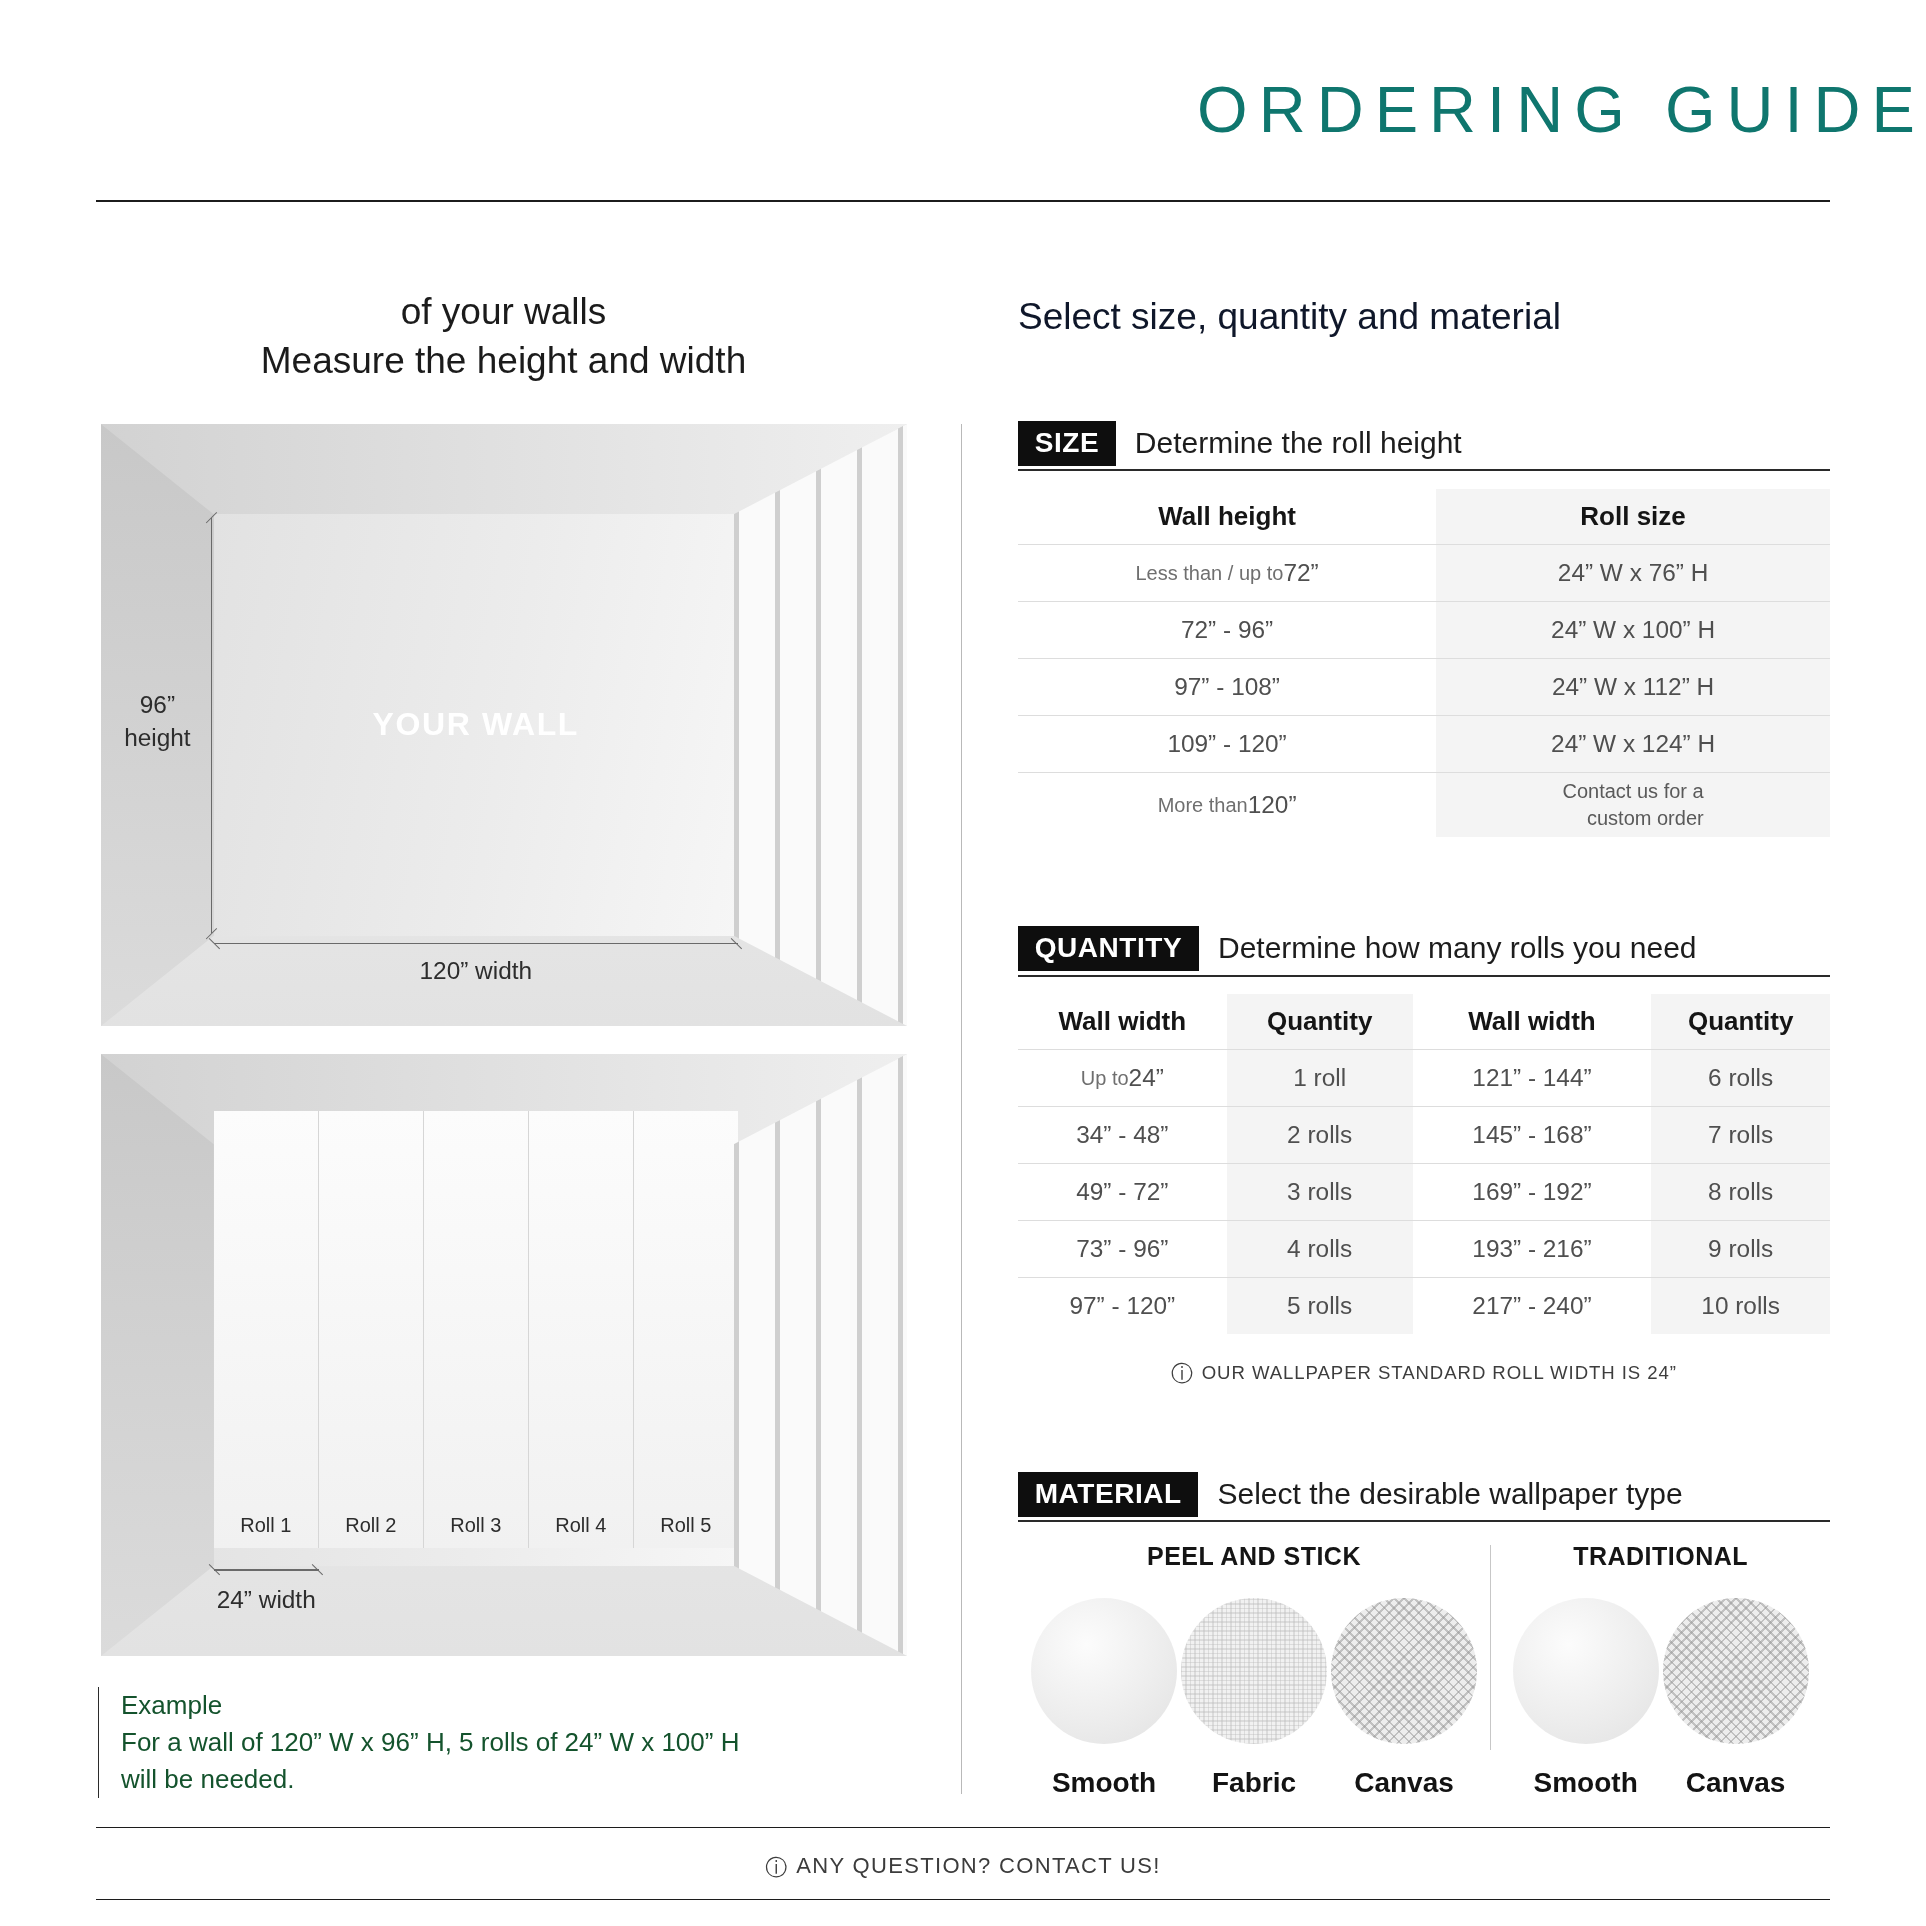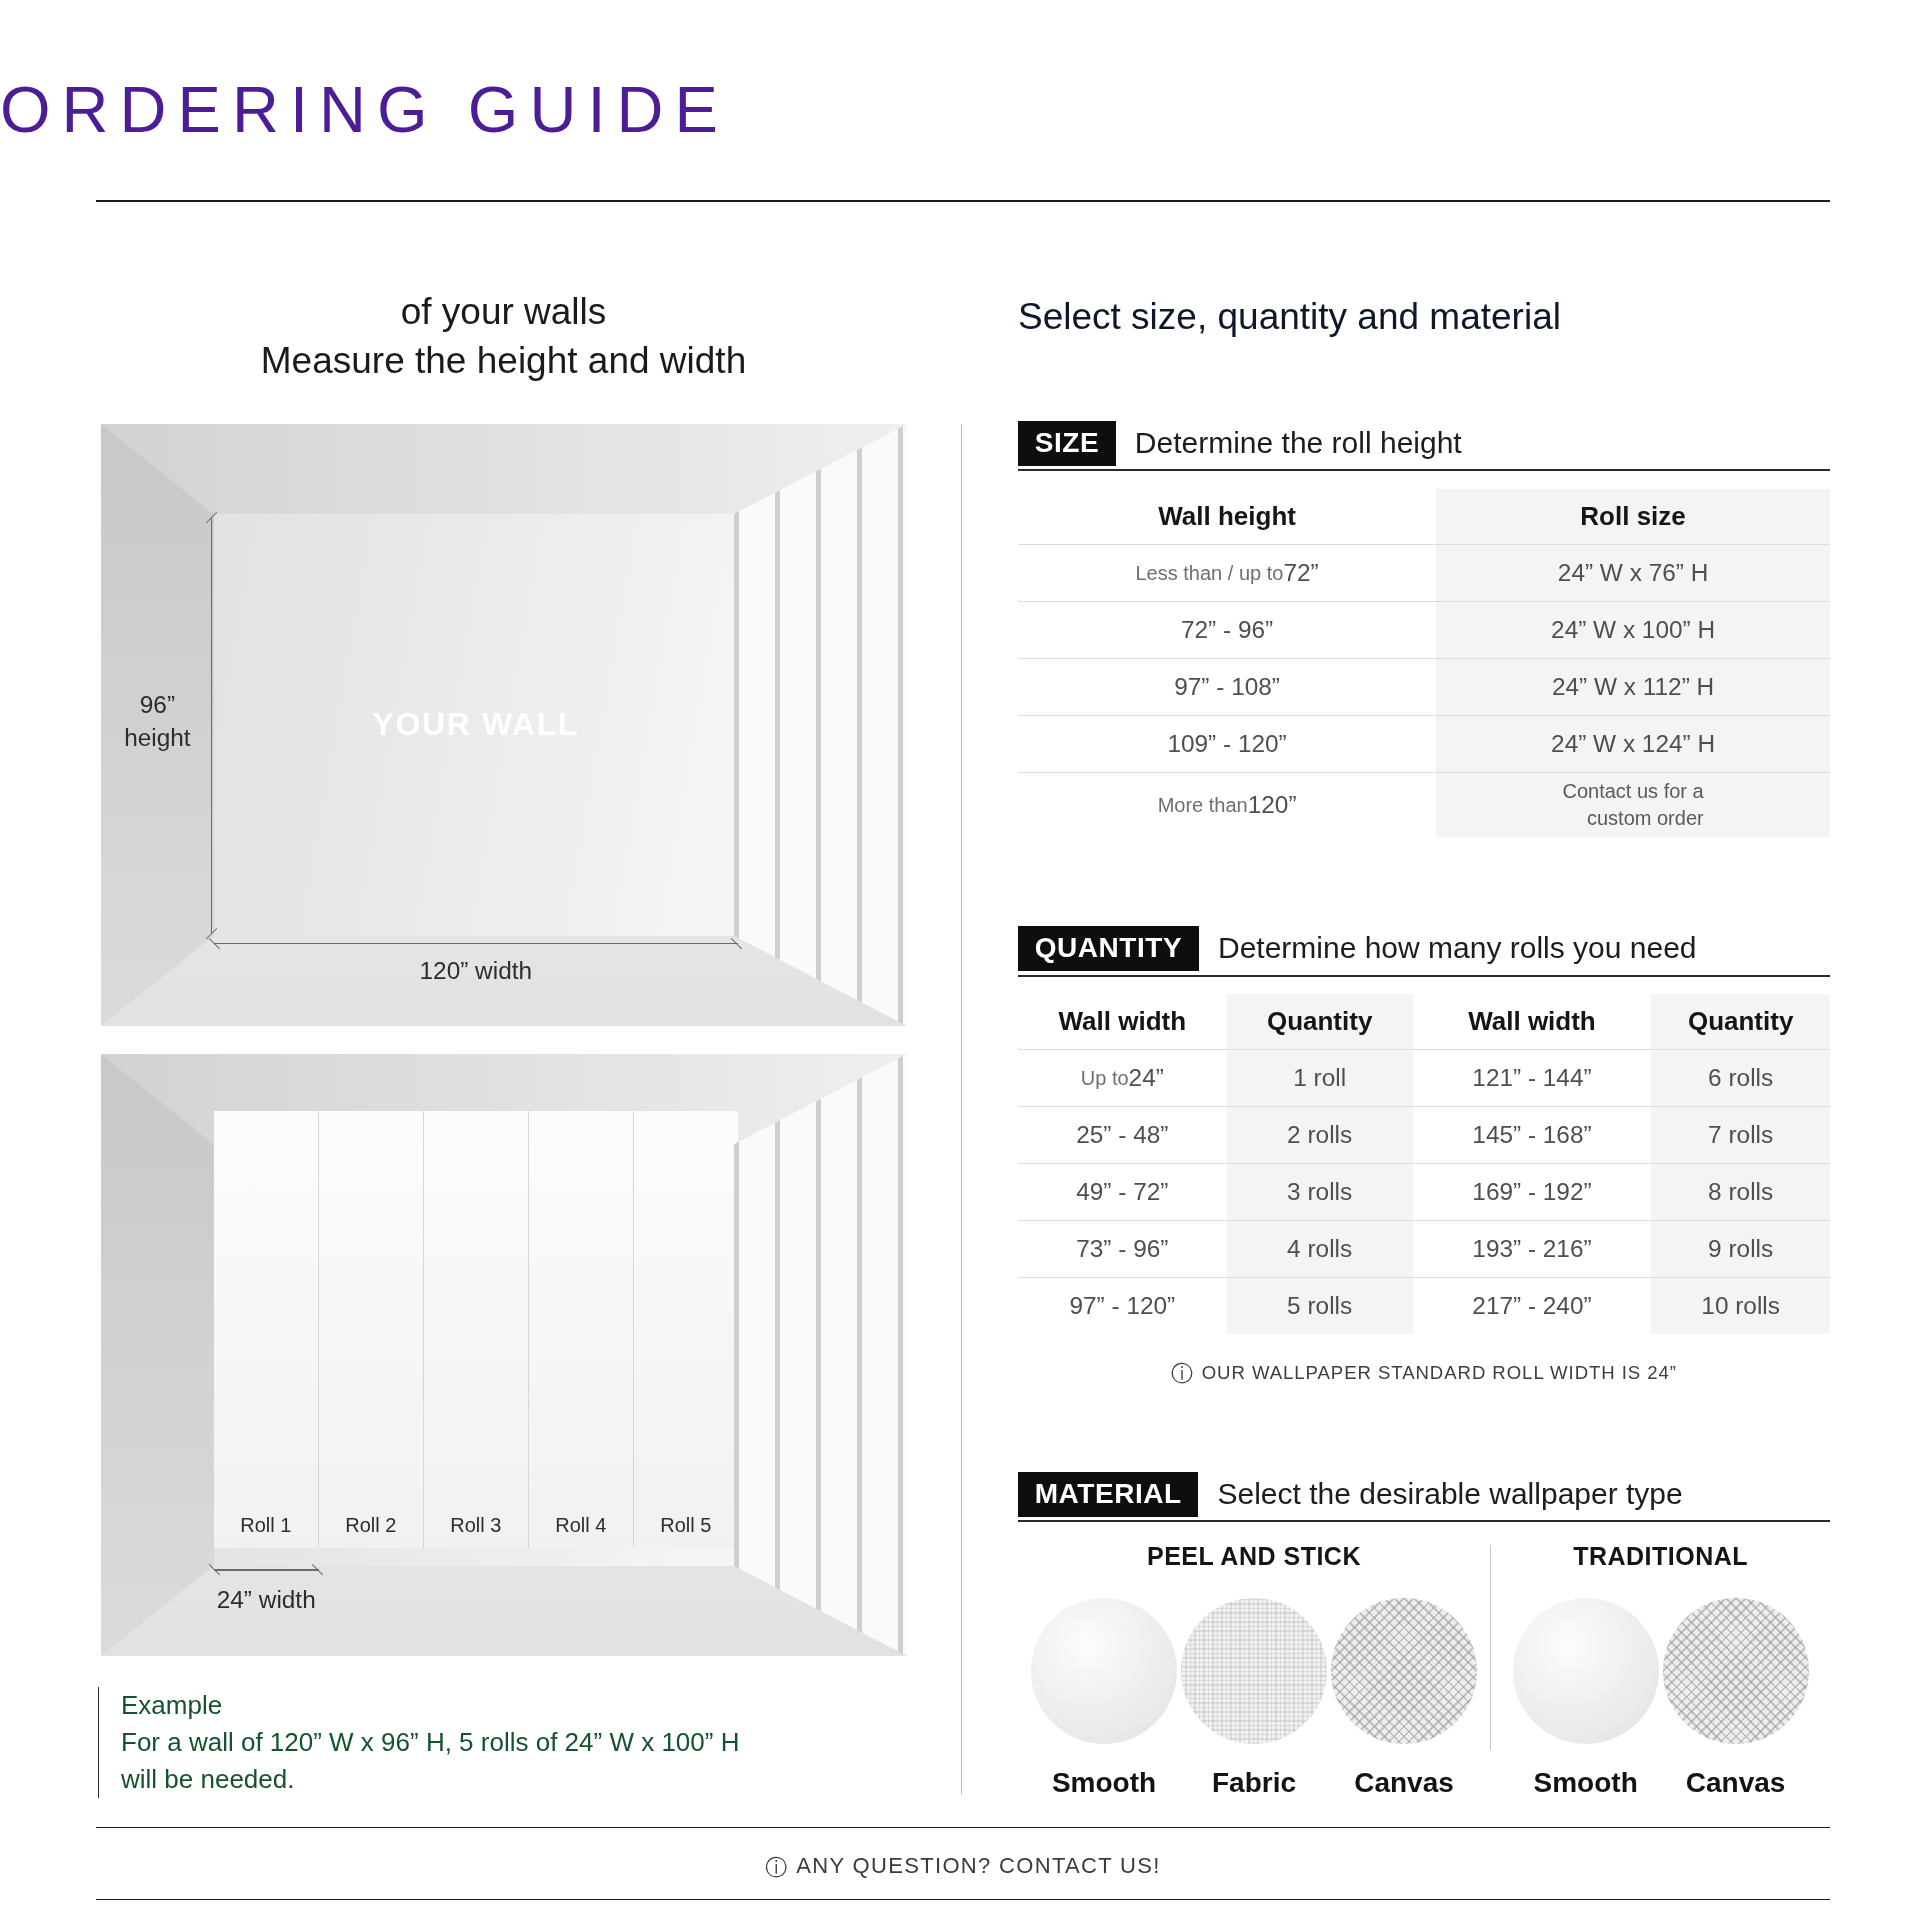--- a/index.html
+++ b/index.html
@@ -6,22 +6,22 @@
   html,body { background:#ffffff; }
   .page {
     position:relative; width:1926px; height:1926px; background:#ffffff;
     font-family:"Liberation Sans", sans-serif; color:#1f1f1f; overflow:hidden;
   }
   .rule { position:absolute; left:96px; width:1734px; height:1.9px; background:#1c1c1c; }
 
   
   .title {
     position:absolute; top:72px; left:0; width:100%;
-    text-align:left; font-size:65px; font-weight:500;
-    letter-spacing:0.17em; color:#4c1d95;
+    text-align:right; font-size:65px; font-weight:500;
+    letter-spacing:0.17em; color:#0f766e;
   }
   .rule-title { top:200px; }
 
   
   .left-heading {
     position:absolute; left:96px; top:288px; width:815px;
     text-align:center; font-size:37px; line-height:1.32; color:#1b1b1b;
   }
   .right-heading {
     position:absolute; left:1018px; top:296px; width:812px;
@@ -259,21 +259,21 @@
           <span class="prefix">Up to </span>
           <span>24”</span>
         </div>
       <div class="cell shade">1 roll</div>
       <div class="cell">121” - 144”</div>
       <div class="cell shade">6 rolls</div>
     </div>
     <div class="trow">
       <div class="cell">
           <span class="prefix"></span>
-          <span>25” - 48”</span>
+          <span>34” - 48”</span>
         </div>
       <div class="cell shade">2 rolls</div>
       <div class="cell">145” - 168”</div>
       <div class="cell shade">7 rolls</div>
     </div>
     <div class="trow">
       <div class="cell">
           <span class="prefix"></span>
           <span>49” - 72”</span>
         </div>

